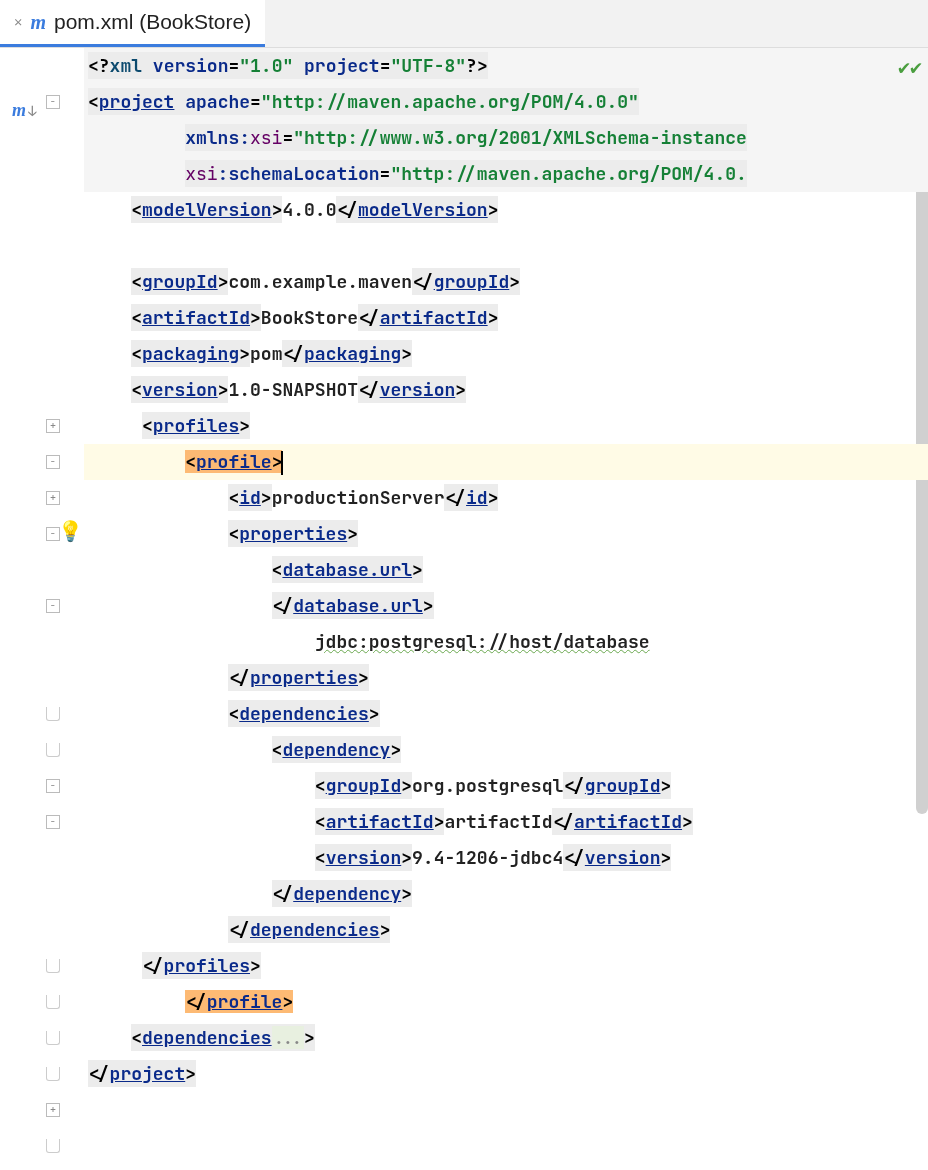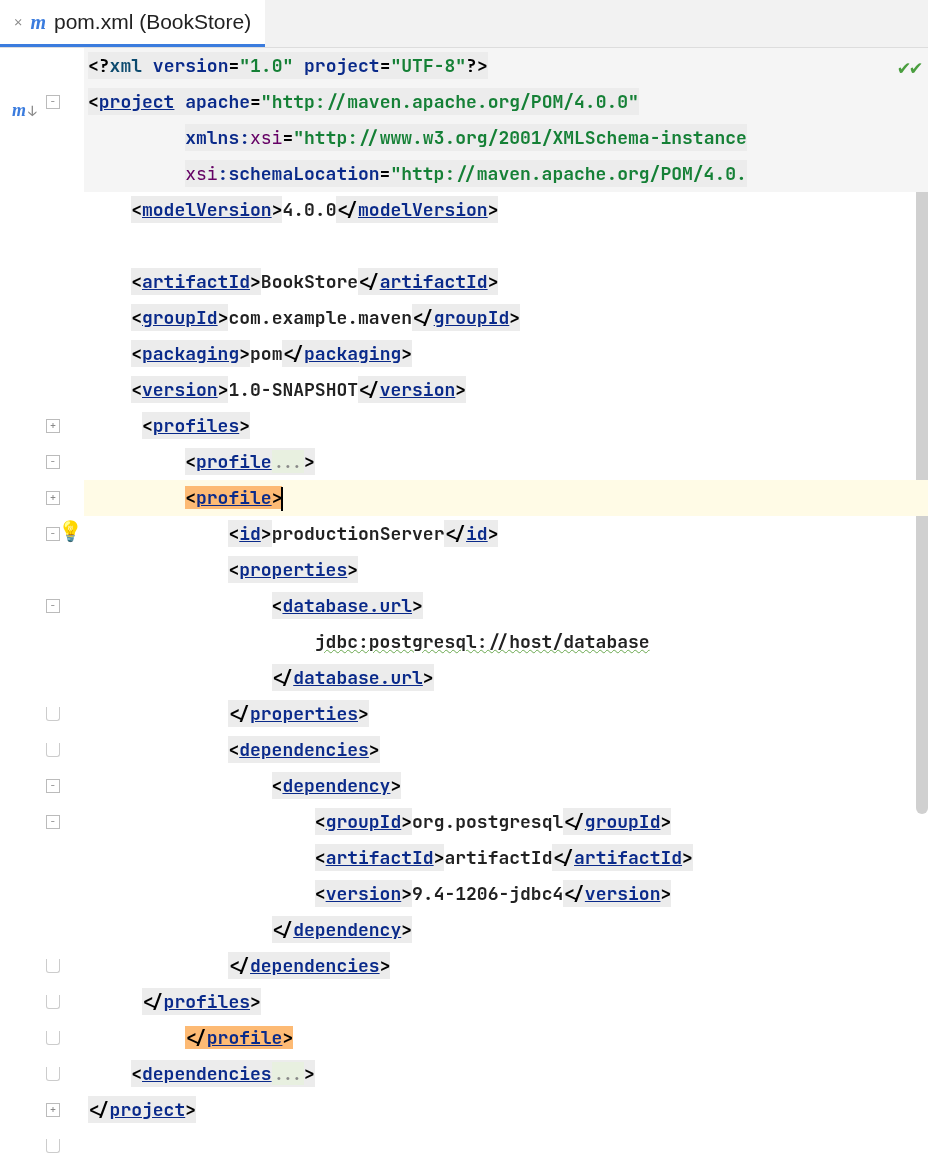--- a/index.html
+++ b/index.html
@@ -208,45 +208,44 @@
     <div class="line bg-gray"><span class="tag-bg"><span class="c-angle">&lt;</span><span class="c-tag">project</span> <span class="c-attr">apache</span><span class="c-angle">=</span><span class="c-str">"http://maven.apache.org/POM/4.0.0"</span></span></div>
 
     <div class="line bg-gray">         <span class="tag-bg"><span class="c-attr">xmlns:</span><span class="c-ns">xsi</span><span class="c-angle">=</span><span class="c-str">"http://www.w3.org/2001/XMLSchema-instance</span></span></div>
 
     <div class="line bg-gray">         <span class="tag-bg"><span class="c-ns">xsi</span><span class="c-attr">:schemaLocation</span><span class="c-angle">=</span><span class="c-str">"http://maven.apache.org/POM/4.0.</span></span></div>
 
     <div class="line">    <span class="tag-bg"><span class="c-angle">&lt;</span><span class="c-tag">modelVersion</span><span class="c-angle">&gt;</span></span><span class="c-text">4.0.0</span><span class="tag-bg"><span class="c-angle">&lt;/</span><span class="c-tag">modelVersion</span><span class="c-angle">&gt;</span></span></div>
 
     <div class="line"> </div>
 
+    <div class="line">    <span class="tag-bg"><span class="c-angle">&lt;</span><span class="c-tag">groupId</span><span class="c-angle">&gt;</span></span><span class="c-text">com.example.maven</span><span class="tag-bg"><span class="c-angle">&lt;/</span><span class="c-tag">groupId</span><span class="c-angle">&gt;</span></span></div>
+
     <div class="line">    <span class="tag-bg"><span class="c-angle">&lt;</span><span class="c-tag">artifactId</span><span class="c-angle">&gt;</span></span><span class="c-text">BookStore</span><span class="tag-bg"><span class="c-angle">&lt;/</span><span class="c-tag">artifactId</span><span class="c-angle">&gt;</span></span></div>
 
-    <div class="line">    <span class="tag-bg"><span class="c-angle">&lt;</span><span class="c-tag">groupId</span><span class="c-angle">&gt;</span></span><span class="c-text">com.example.maven</span><span class="tag-bg"><span class="c-angle">&lt;/</span><span class="c-tag">groupId</span><span class="c-angle">&gt;</span></span></div>
-
     <div class="line">    <span class="tag-bg"><span class="c-angle">&lt;</span><span class="c-tag">packaging</span><span class="c-angle">&gt;</span></span><span class="c-text">pom</span><span class="tag-bg"><span class="c-angle">&lt;/</span><span class="c-tag">packaging</span><span class="c-angle">&gt;</span></span></div>
 
     <div class="line">    <span class="tag-bg"><span class="c-angle">&lt;</span><span class="c-tag">version</span><span class="c-angle">&gt;</span></span><span class="c-text">1.0-SNAPSHOT</span><span class="tag-bg"><span class="c-angle">&lt;/</span><span class="c-tag">version</span><span class="c-angle">&gt;</span></span></div>
 
 
     <div class="line">     <span class="tag-bg"><span class="c-angle">&lt;</span><span class="c-tag">profiles</span><span class="c-angle">&gt;</span></span></div>
 
-    <div class="line">         <span class="tag-bg"><span class="c-angle">&lt;</span><span class="c-tag">profile</span><span class="c-fold">...</span><span class="c-angle">&gt;</span></span></div>
 
     <div class="line bg-yellow">         <span class="hl-blue"><span class="c-angle">&lt;</span><span class="c-tag">profile</span><span class="c-angle">&gt;</span></span><span class="cursor"></span></div>
 
     <div class="line">             <span class="tag-bg"><span class="c-angle">&lt;</span><span class="c-tag">id</span><span class="c-angle">&gt;</span></span><span class="c-text">productionServer</span><span class="tag-bg"><span class="c-angle">&lt;/</span><span class="c-tag">id</span><span class="c-angle">&gt;</span></span></div>
 
     <div class="line">             <span class="tag-bg"><span class="c-angle">&lt;</span><span class="c-tag">properties</span><span class="c-angle">&gt;</span></span></div>
 
     <div class="line">                 <span class="tag-bg"><span class="c-angle">&lt;</span><span class="c-tag">database.url</span><span class="c-angle">&gt;</span></span></div>
 
+    <div class="line">                 <span class="tag-bg"><span class="c-angle">&lt;/</span><span class="c-tag">database.url</span><span class="c-angle">&gt;</span></span></div>
+
     <div class="line">                     <span class="c-text c-sqg">jdbc:postgresql://host/database</span></div>
 
-    <div class="line">                 <span class="tag-bg"><span class="c-angle">&lt;/</span><span class="c-tag">database.url</span><span class="c-angle">&gt;</span></span></div>
-
     <div class="line">             <span class="tag-bg"><span class="c-angle">&lt;/</span><span class="c-tag">properties</span><span class="c-angle">&gt;</span></span></div>
 
     <div class="line">             <span class="tag-bg"><span class="c-angle">&lt;</span><span class="c-tag">dependencies</span><span class="c-angle">&gt;</span></span></div>
 
     <div class="line">                 <span class="tag-bg"><span class="c-angle">&lt;</span><span class="c-tag">dependency</span><span class="c-angle">&gt;</span></span></div>
 
     <div class="line">                     <span class="tag-bg"><span class="c-angle">&lt;</span><span class="c-tag">groupId</span><span class="c-angle">&gt;</span></span><span class="c-text">org.postgresql</span><span class="tag-bg"><span class="c-angle">&lt;/</span><span class="c-tag">groupId</span><span class="c-angle">&gt;</span></span></div>
 
     <div class="line">                     <span class="tag-bg"><span class="c-angle">&lt;</span><span class="c-tag">artifactId</span><span class="c-angle">&gt;</span></span><span class="c-text">artifactId</span><span class="tag-bg"><span class="c-angle">&lt;/</span><span class="c-tag">artifactId</span><span class="c-angle">&gt;</span></span></div>
 

